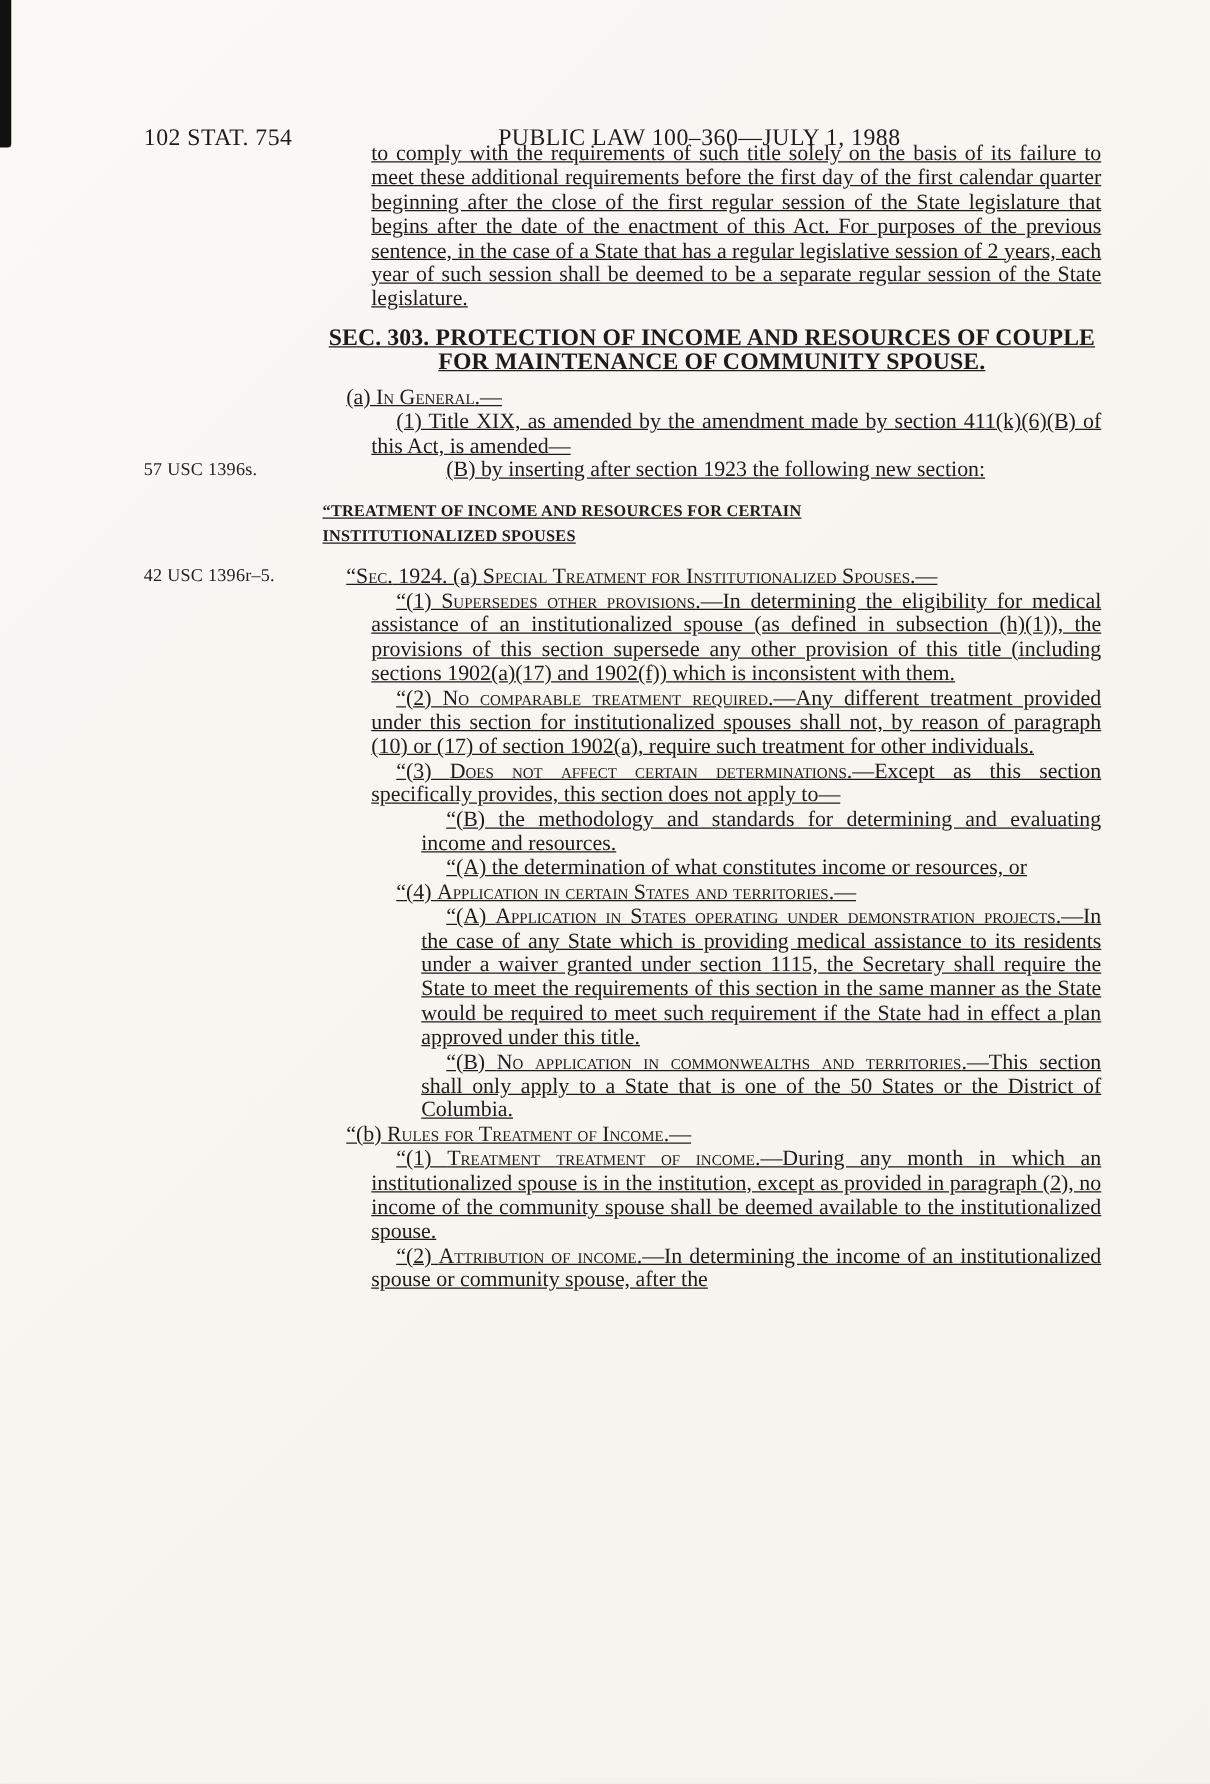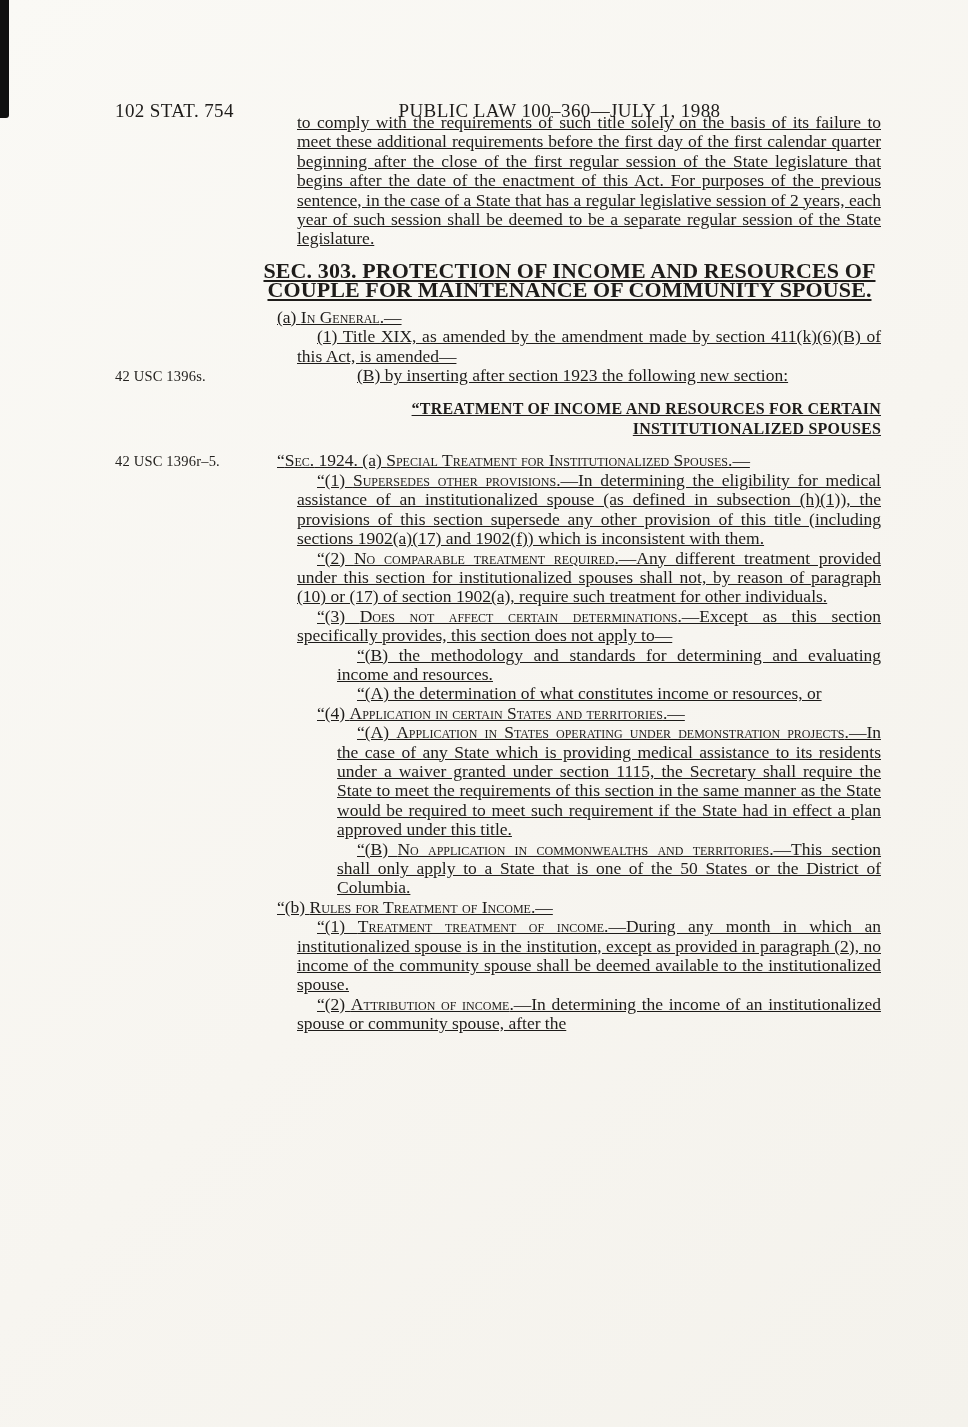--- a/index.html
+++ b/index.html
@@ -33,26 +33,26 @@
   .blk { position: relative; margin: 0; text-align: justify; }
   .sc  { font-variant: small-caps; }
 
   .l0 { padding-left: 0;    text-indent: 19px; }
   .l1 { padding-left: 39px; text-indent: 20px; }
   .l1.flush { text-indent: 0; }
   .l2 { padding-left: 79px; text-indent: 20px; }
 
   .sec-head {
     text-align: center; text-indent: 0;
-    font-weight: bold; font-size: 22px; line-height: 19.5px;
+    font-weight: bold; font-size: 19px; line-height: 19.5px;
     letter-spacing: 0.1px;
   }
   .qhead {
-    text-align: right; text-indent: 0;
-    font-weight: bold; font-size: 16px; line-height: 20px;
+    text-align: left; text-indent: 0;
+    font-weight: bold; font-size: 13px; line-height: 20px;
     letter-spacing: 0.2px;
   }
   .m8  { margin-top: 8px; }
   .m12 { margin-top: 12px; }
   .m14 { margin-top: 14px; }
 
   .margin-note {
     position: absolute; left: -143px; top: 2px; width: 138px;
     font-size: 14.5px; line-height: 16px;
     text-indent: 0; text-align: left; letter-spacing: 0.2px;
@@ -68,21 +68,21 @@
   <div class="header">
     <span class="hleft">102 STAT. 754</span>
     <span class="hcenter">PUBLIC LAW 100–360—JULY 1, 1988</span>
   </div>
 
   <div class="column" id="text-column">
       <p class="blk l1 flush"><span>to comply with the requirements of such title solely on the basis of its failure to meet these additional requirements before the first day of the first calendar quarter beginning after the close of the first regular session of the State legislature that begins after the date of the enactment of this Act. For purposes of the previous sentence, in the case of a State that has a regular legislative session of 2 years, each year of such session shall be deemed to be a separate regular session of the State legislature.</span></p>
       <p class="blk sec-head m12"><span>SEC. 303. PROTECTION OF INCOME AND RESOURCES OF COUPLE FOR MAINTENANCE OF COMMUNITY SPOUSE.</span></p>
       <p class="blk l0 m8"><span>(a) </span><span class="sc">In General</span><span>.—</span></p>
       <p class="blk l1"><span>(1) Title XIX, as amended by the amendment made by section 411(k)(6)(B) of this Act, is amended—</span></p>
-      <p class="blk l2"><span class="margin-note">42 USC 1396s.</span></p>
+      <p class="blk l2"><span class="margin-note">57 USC 1396s.</span></p>
       <p class="blk l2"><span>(B) by inserting after section 1923 the following new section:</span></p>
       <p class="blk qhead m14"><span>“TREATMENT OF INCOME AND RESOURCES FOR CERTAIN</span><br><span>INSTITUTIONALIZED SPOUSES</span></p>
       <p class="blk l0 m12"><span class="margin-note">42 USC 1396r–5.</span><span>“</span><span class="sc">Sec.</span><span> 1924. (a) </span><span class="sc">Special Treatment for Institutionalized Spouses</span><span>.—</span></p>
       <p class="blk l1"><span>“(1) </span><span class="sc">Supersedes other provisions</span><span>.—In determining the eligibility for medical assistance of an institutionalized spouse (as defined in subsection (h)(1)), the provisions of this section supersede any other provision of this title (including sections 1902(a)(17) and 1902(f)) which is inconsistent with them.</span></p>
       <p class="blk l1"><span>“(2) </span><span class="sc">No comparable treatment required</span><span>.—Any different treatment provided under this section for institutionalized spouses shall not, by reason of paragraph (10) or (17) of section 1902(a), require such treatment for other individuals.</span></p>
       <p class="blk l1"><span>“(3) </span><span class="sc">Does not affect certain determinations</span><span>.—Except as this section specifically provides, this section does not apply to—</span></p>
       <p class="blk l2"><span>“(B) the methodology and standards for determining and evaluating income and resources.</span></p>
       <p class="blk l2"><span>“(A) the determination of what constitutes income or resources, or</span></p>
       <p class="blk l1"><span>“(4) </span><span class="sc">Application in certain States and territories</span><span>.—</span></p>
       <p class="blk l2"><span>“(A) </span><span class="sc">Application in States operating under demonstration projects</span><span>.—In the case of any State which is providing medical assistance to its residents under a waiver granted under section 1115, the Secretary shall require the State to meet the requirements of this section in the same manner as the State would be required to meet such requirement if the State had in effect a plan approved under this title.</span></p>

